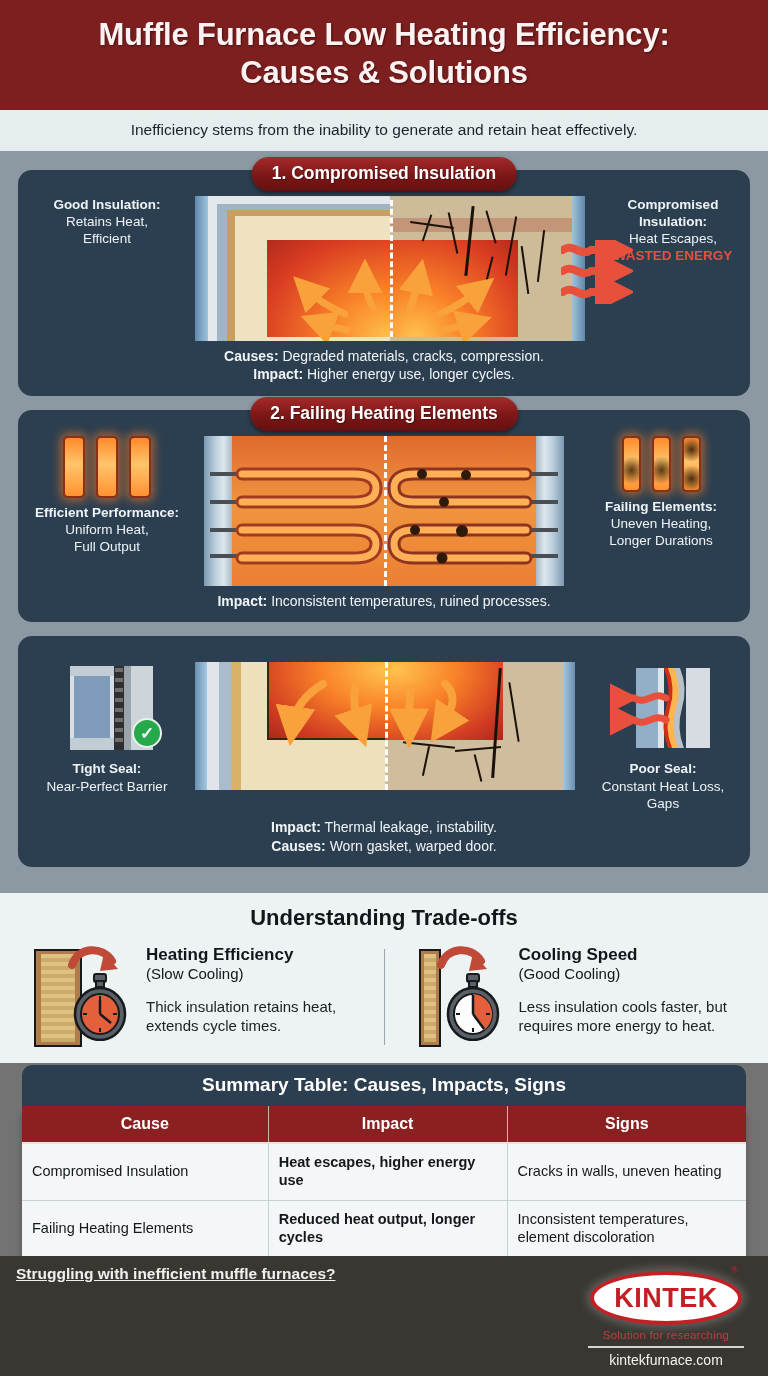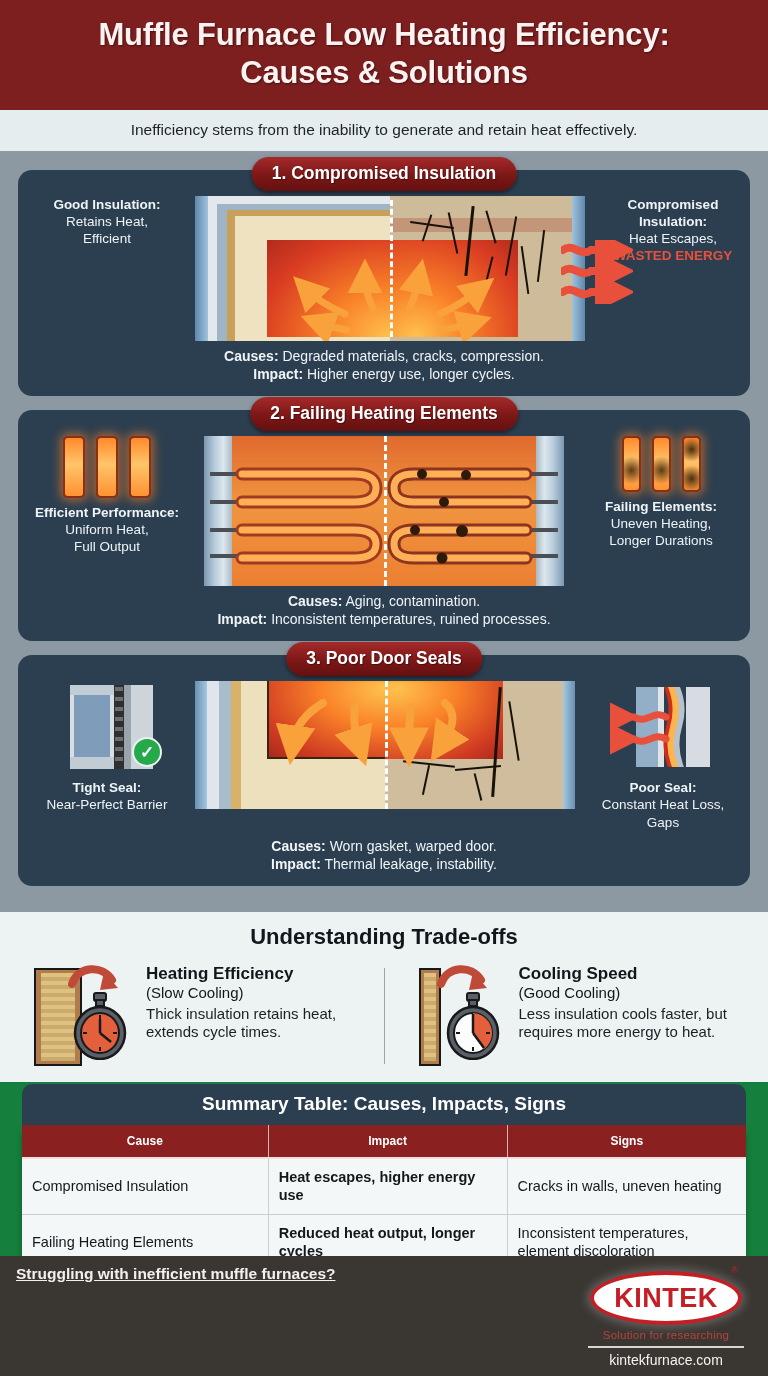--- a/index.html
+++ b/index.html
@@ -180,34 +180,34 @@
   .to-icon { flex:0 0 112px; height:104px; position:relative; }
   .ins-block { position:absolute; left:10px; top:4px; width:48px; height:98px;
                background:#b07c4c; border:2px solid #17181a; }
   .ins-block .fill { position:absolute; inset:3px 5px;
      background:repeating-linear-gradient(180deg,#dfc182 0 4px,#cbab6c 4px 8px); }
   .ins-block.thin { left:22px; width:22px; }
   .ins-block.thin .fill { inset:3px 3px; }
   .stopwatch { position:absolute; left:46px; top:28px; width:60px; height:68px; }
   .to-text { flex:1; }
   .to-text .t1 { font-size:17px; font-weight:bold; color:#11161b; line-height:1.15; }
-  .to-text .t2 { font-size:15px; color:#11161b; line-height:1.2; margin-bottom:3px; }
+  .to-text .t2 { font-size:15px; color:#11161b; line-height:1.2; margin-bottom:15px; }
   .to-text .t3 { font-size:15px; color:#1a1f24; line-height:1.24; }
 
   
-  .tablewrap { background:#15803d; padding:2px 22px 0; }
+  .tablewrap { background:#737373; padding:2px 22px 0; }
   table { width:100%; border-collapse:collapse;
           border-radius:10px 10px 8px 8px; overflow:hidden;
           box-shadow:0 3px 7px rgba(0,0,0,.28); }
   table caption {
     background:#2c3f50; color:#fff; font-size:19px; font-weight:bold;
     padding:9px 6px 10px; caption-side:top;
   }
   thead th {
-    background:#8b2020; color:#fff; font-size:12px; font-weight:bold;
+    background:#8b2020; color:#fff; font-size:16px; font-weight:bold;
     padding:9px 6px; border-right:1px solid #d6b3b3;
     border-bottom:2px solid #f2dede;
   }
   thead th:last-child { border-right:none; }
   tbody td {
     background:#f4f7f8; color:#14181c; font-size:14.5px; line-height:1.22;
     padding:10px 10px; vertical-align:middle;
     border-right:1px solid #c7d0d5; border-bottom:1px solid #c7d0d5;
   }
   tbody td:last-child { border-right:none; }
@@ -402,29 +402,26 @@
             <div class="elem-bar bad"></div>
               <div class="elem-bar bad"></div>
               <div class="elem-bar bad2"></div>
           </div>
           <b>Failing Elements:</b>
           <span>Uneven Heating,</span><br>
           <span>Longer Durations</span>
         </div>
       </div>
       <div class="caption">
-        <div><b>Causes:</b>
-          <span>Aging, contamination.</span></div>
         <div><b>Impact:</b>
           <span>Inconsistent temperatures, ruined processes.</span></div>
       </div>
     </div>
 
     <div class="card">
-      <div class="badge">3. Poor Door Seals</div>
       <div class="row">
         <div class="side">
           <div class="sealicon">
             <svg width="106" height="92" viewBox="0 0 106 92">
               <rect x="16" y="4" width="44" height="84" fill="#d8dee3"></rect>
               <rect x="20" y="14" width="36" height="62" fill="#7f9dbb"></rect>
               <rect x="16" y="4" width="44" height="10" fill="#c2ccd4"></rect>
               <rect x="16" y="76" width="44" height="12" fill="#c2ccd4"></rect>
               <rect x="60" y="4" width="10" height="84" fill="#2f2f2f"></rect>
               <g fill="#6e6e6e">
@@ -500,24 +497,24 @@
                 </marker>
               </defs>
             </svg>
           </div>
           <b>Poor Seal:</b>
           <span>Constant Heat Loss,</span><br>
           <span>Gaps</span>
         </div>
       </div>
       <div class="caption">
+        <div><b>Impact:</b>
+          <span>Thermal leakage, instability.</span></div>
         <div><b>Causes:</b>
           <span>Worn gasket, warped door.</span></div>
-        <div><b>Impact:</b>
-          <span>Thermal leakage, instability.</span></div>
       </div>
     </div>
   </div>
 
   <div class="tradeoffs">
     <h2>Understanding Trade-offs</h2>
     <div class="to-row">
       <div class="to-col">
         <div class="to-icon">
           <div class="ins-block">

